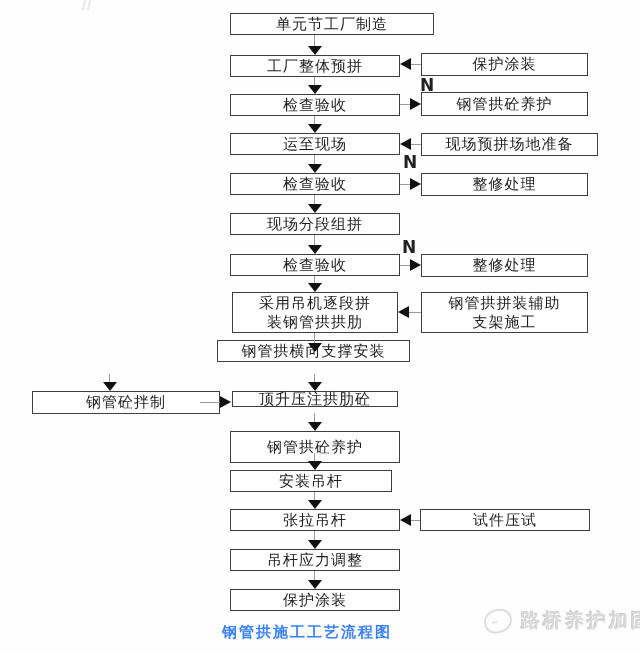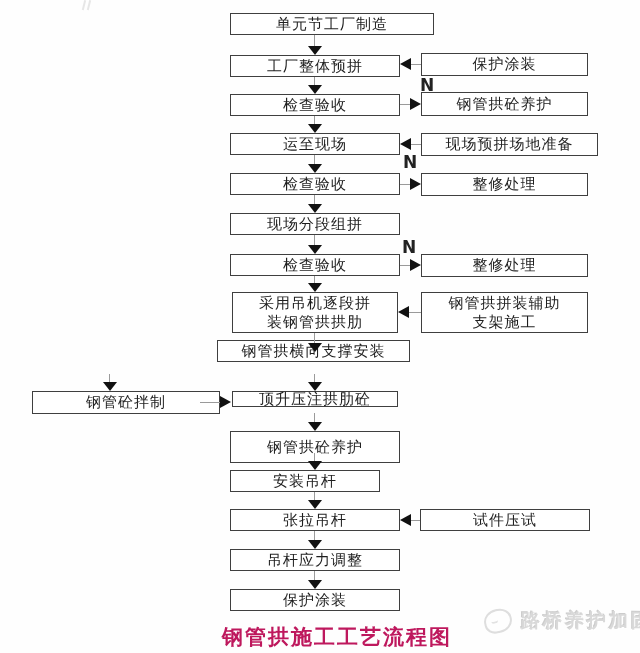--- a/index.html
+++ b/index.html
@@ -20,22 +20,22 @@
     border-left:7px solid transparent;border-right:7px solid transparent;border-top:9px solid #111;}
   .harrow{position:absolute;height:13px;}
   .harrow .hline{position:absolute;top:6px;height:1px;background:#9a9a9a;}
   .harrow.toleft .hline{left:9px;right:0;}
   .harrow.toright .hline{left:0;right:9px;}
   .harrow .head{position:absolute;top:0;width:0;height:0;
     border-top:6.5px solid transparent;border-bottom:6.5px solid transparent;}
   .harrow.toleft .head{left:0;border-right:11px solid #111;}
   .harrow.toright .head{right:0;border-left:11px solid #111;}
   .nlabel{position:absolute;font-size:17px;font-weight:bold;color:#222;line-height:17px;}
-  .caption{position:absolute;left:222px;top:623px;font-size:21px;font-weight:bold;
-    color:#be185d;letter-spacing:2px;white-space:nowrap;}
+  .caption{position:absolute;left:222px;top:623px;font-size:15px;font-weight:bold;
+    color:#3b82f6;letter-spacing:2px;white-space:nowrap;}
   .watermark{position:absolute;left:484px;top:608px;display:flex;align-items:center;gap:9px;}
   .wm-logo{width:24px;height:20px;border:2px solid #dedede;border-radius:50% 45% 50% 40%;
     position:relative;transform:rotate(-12deg);}
   .wm-logo::after{content:"";position:absolute;left:5px;top:6px;width:7px;height:4px;
     border-bottom:2px solid #e2e2e2;border-radius:50%;}
   .wm-text{font-size:19px;font-weight:bold;color:#d9d9d9;letter-spacing:3px;
     text-shadow:1px 1px 0 #ffffff,-1px -1px 0 #cccccc;white-space:nowrap;}
   .smudge{position:absolute;left:80px;top:0px;width:12px;height:12px;opacity:.28;}
   .smudge::before,.smudge::after{content:"";position:absolute;top:0;width:1.5px;height:10px;
     background:#aaa;transform:rotate(14deg);}
@@ -53,21 +53,21 @@
   <div class="box" style="left:230px;top:94px;width:170px;height:22px">检查验收</div>
   <div class="box" style="left:230px;top:133px;width:170px;height:22px">运至现场</div>
   <div class="box" style="left:230px;top:173px;width:170px;height:22px">检查验收</div>
   <div class="box" style="left:230px;top:213px;width:170px;height:22px">现场分段组拼</div>
   <div class="box" style="left:230px;top:254px;width:170px;height:22px">检查验收</div>
   <div class="box" style="left:232px;top:292px;width:166px;height:41px">采用吊机逐段拼
 装钢管拱拱肋</div>
   <div class="box" style="left:217px;top:340px;width:193px;height:22px">钢管拱横向支撑安装</div>
   <div class="box" style="left:232px;top:391px;width:166px;height:16px">顶升压注拱肋砼</div>
   <div class="box" style="left:230px;top:431px;width:170px;height:32px">钢管拱砼养护</div>
-  <div class="box" style="left:230px;top:470px;width:150px;height:22px">安装吊杆</div>
+  <div class="box" style="left:230px;top:470px;width:162px;height:22px">安装吊杆</div>
   <div class="box" style="left:230px;top:509px;width:170px;height:22px">张拉吊杆</div>
   <div class="box" style="left:230px;top:549px;width:170px;height:22px">吊杆应力调整</div>
   <div class="box" style="left:230px;top:589px;width:170px;height:22px">保护涂装</div>
 
   <div class="box" style="left:421px;top:53px;width:167px;height:23px">保护涂装</div>
   <div class="box" style="left:421px;top:92px;width:167px;height:24px">钢管拱砼养护</div>
   <div class="box" style="left:421px;top:133px;width:177px;height:23px">现场预拼场地准备</div>
   <div class="box" style="left:421px;top:173px;width:167px;height:23px">整修处理</div>
   <div class="box" style="left:421px;top:254px;width:167px;height:23px">整修处理</div>
   <div class="box" style="left:421px;top:292px;width:167px;height:41px">钢管拱拼装辅助

